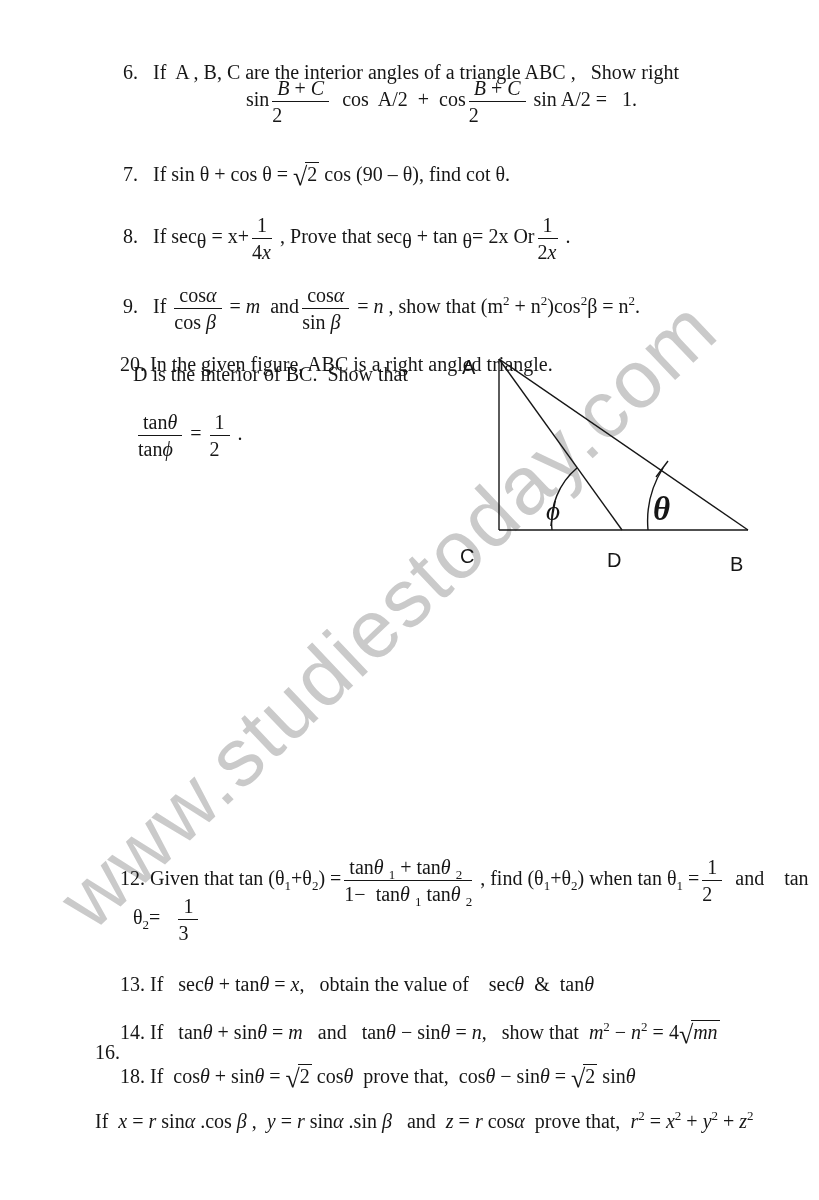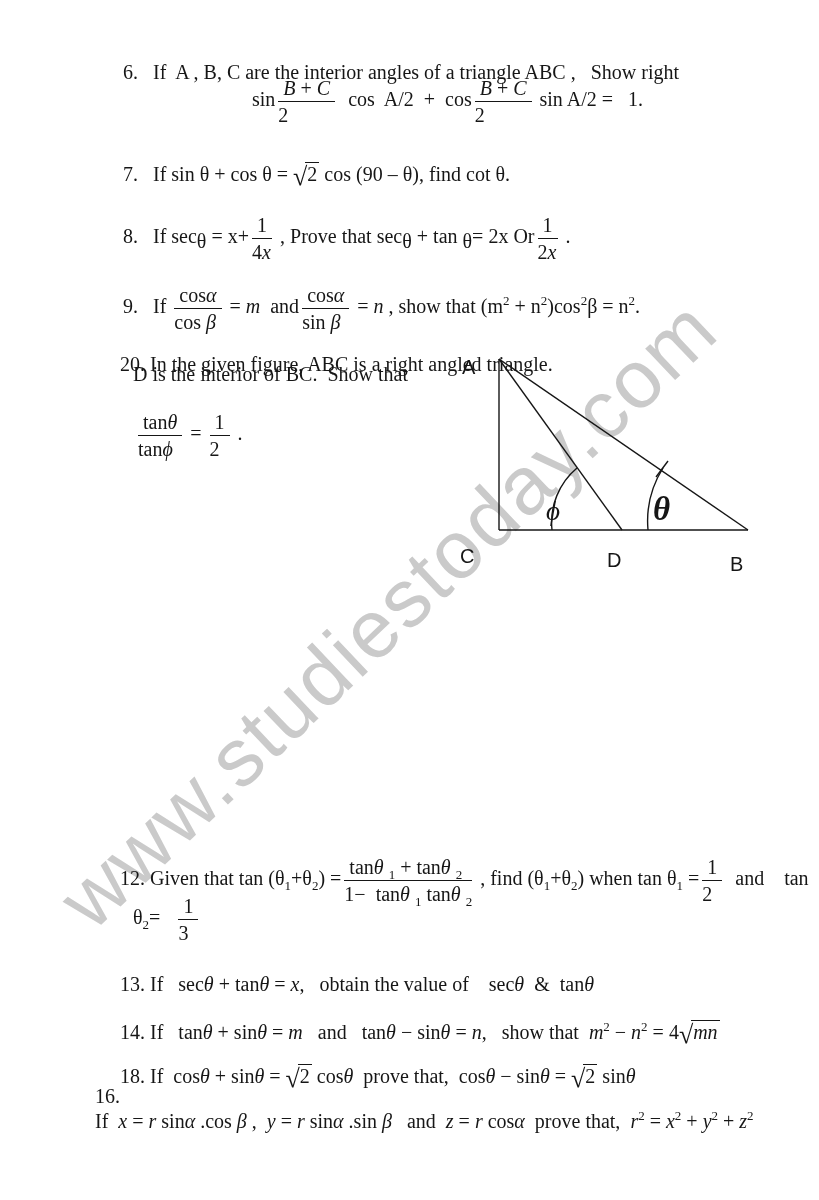--- a/index.html
+++ b/index.html
@@ -37,21 +37,21 @@
 </head>
 <body>
 
 <div class="page">
 
   <div class="watermark">www.studiestoday.com</div>
 
   <div class="q" style="left:103px;top:33px">
     <span class="qnum">6.</span><span>If  A , B, C are the interior angles of a triangle ABC ,   Show right</span>
   </div>
-  <div class="q" style="left:252px;top:68px">sin<span class="frac"><span class="fnum"><i>B</i> + <i>C</i></span><span class="fden">2</span></span>  cos  A/2  +  cos<span class="frac"><span class="fnum"><i>B</i> + <i>C</i></span><span class="fden">2</span></span> sin A/2 =   1.</div>
+  <div class="q" style="left:246px;top:68px">sin<span class="frac"><span class="fnum"><i>B</i> + <i>C</i></span><span class="fden">2</span></span>  cos  A/2  +  cos<span class="frac"><span class="fnum"><i>B</i> + <i>C</i></span><span class="fden">2</span></span> sin A/2 =   1.</div>
 
   <div class="q" style="left:103px;top:135px">
     <span class="qnum">7.</span><span>If sin θ + cos θ = <span class="sqrt"><span class="rad">√</span><span class="arg">2</span></span> cos (90 – θ), find cot θ.</span>
   </div>
 
   <div class="q" style="left:103px;top:179px">
     <span class="qnum">8.</span><span>If sec<span class="lo">θ</span> = x+<span class="frac"><span class="fnum">1</span><span class="fden">4<i>x</i></span></span> , Prove that sec<span class="lo">θ</span> + tan <span class="lo">θ</span>= 2x Or<span class="frac"><span class="fnum">1</span><span class="fden">2<i>x</i></span></span> .</span>
   </div>
 
   <div class="q" style="left:103px;top:249px">
@@ -91,16 +91,16 @@
   </div>
 
   <div class="q" style="left:100px;top:993px">
     <span class="qnum">14.</span><span>If   tan<i>θ</i> + sin<i>θ</i> = <i>m</i>   and   tan<i>θ</i> − sin<i>θ</i> = <i>n</i>,   show that  <i>m</i><sup>2</sup> − <i>n</i><sup>2</sup> = 4<span class="sqrt"><span class="rad">√</span><span class="arg"><i>mn</i></span></span></span>
   </div>
 
   <div class="q" style="left:100px;top:1037px">
     <span class="qnum">18.</span><span>If  cos<i>θ</i> + sin<i>θ</i> = <span class="sqrt"><span class="rad">√</span><span class="arg">2</span></span> cos<i>θ</i>  prove that,  cos<i>θ</i> − sin<i>θ</i> = <span class="sqrt"><span class="rad">√</span><span class="arg">2</span></span> sin<i>θ</i></span>
   </div>
 
-  <div class="q" style="left:95px;top:1083px">16.</div>
+  <div class="q" style="left:95px;top:1039px">16.</div>
   <div class="q" style="left:95px;top:1108px">If  <i>x</i> = <i>r</i> sin<i>α</i> .cos <i>β</i> ,  <i>y</i> = <i>r</i> sin<i>α</i> .sin <i>β</i>   and  <i>z</i> = <i>r</i> cos<i>α</i>  prove that,  <i>r</i><sup>2</sup> = <i>x</i><sup>2</sup> + <i>y</i><sup>2</sup> + <i>z</i><sup>2</sup></div>
 
 </div>
 
 </body></html>

